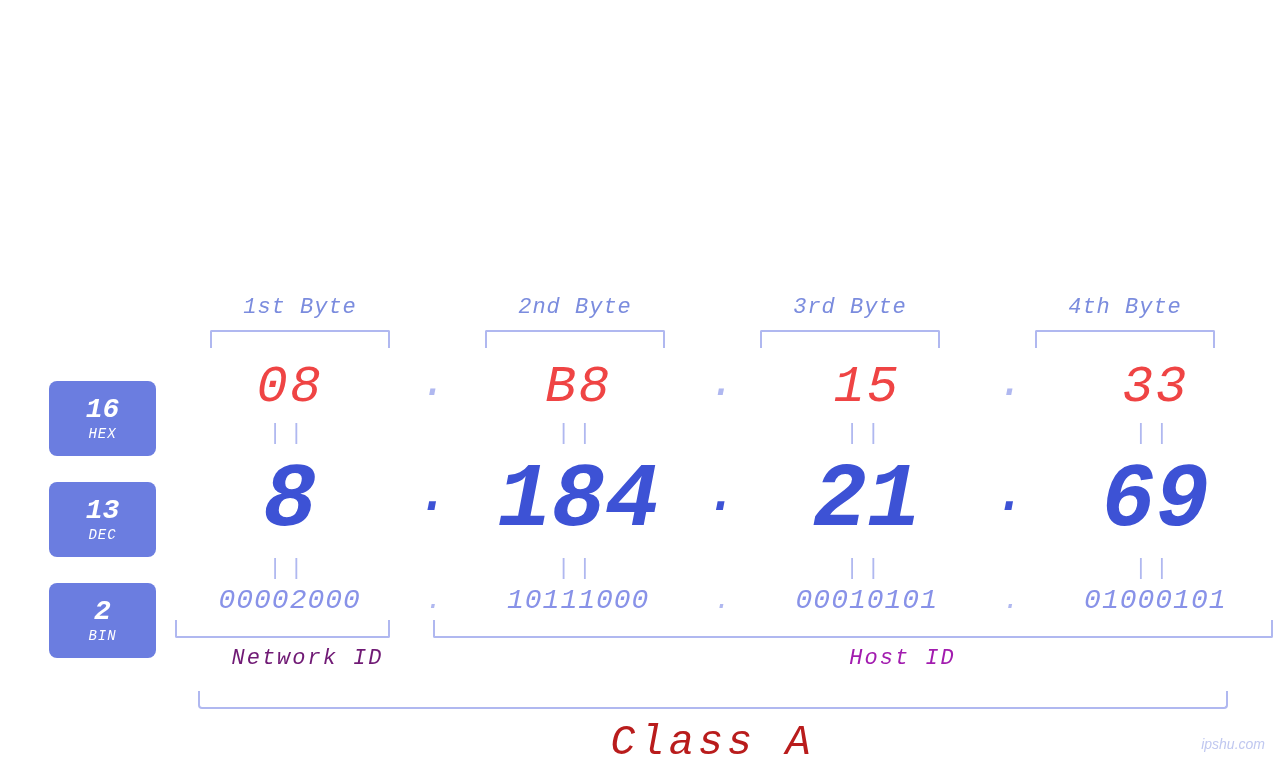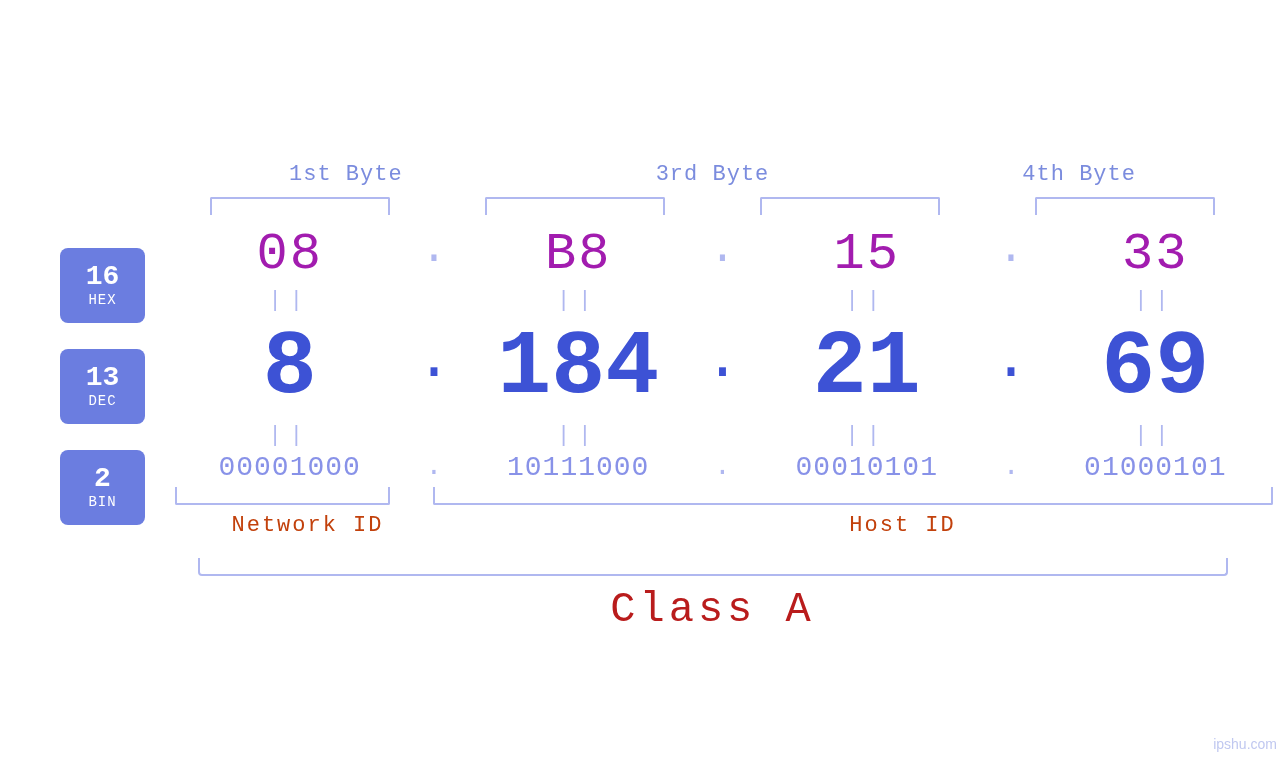--- a/index.html
+++ b/index.html
@@ -12,23 +12,24 @@
       overflow: hidden;
       position: relative;
     }
 
     .main-container {
       width: 1285px;
       height: 767px;
       display: flex;
       flex-direction: column;
       align-items: center;
-      justify-content: center;
+      justify-content: flex-end;
       padding-top: 28px;
       position: relative;
+      font-style: italic;
     }
 
     
     .byte-headers {
       display: flex;
       width: 1100px;
       margin-left: 140px;
       justify-content: space-around;
       margin-bottom: 10px;
     }
@@ -76,21 +77,21 @@
     .badges-column {
       display: flex;
       flex-direction: column;
       align-items: center;
       justify-content: space-around;
       width: 140px;
       padding-top: 10px;
     }
 
     .badge {
-      width: 85px;
+      width: 107px;
       height: 75px;
       background: #6b7de0;
       border-radius: 8px;
       display: flex;
       flex-direction: column;
       align-items: center;
       justify-content: center;
       color: white;
     }
 
@@ -134,21 +135,21 @@
       width: 40px;
       text-align: center;
       color: #7b8cde;
       font-size: 44px;
       line-height: 1;
       padding-bottom: 10px;
     }
 
     
     .hex-row .byte-val {
-      color: #a21caf;
+      color: #ef4444;
       font-size: 52px;
       letter-spacing: 2px;
     }
 
     .hex-row .dot-separator {
       font-size: 44px;
       color: #b0b8f0;
     }
 
     
@@ -232,29 +233,29 @@
       display: flex;
       align-items: flex-start;
       justify-content: space-around;
       width: 100%;
       padding-top: 8px;
     }
 
     .network-label {
       width: 220px;
       text-align: center;
-      color: #c2410c;
+      color: #701a75;
       font-size: 22px;
       letter-spacing: 2px;
     }
 
     .host-label {
       width: 690px;
       text-align: center;
-      color: #c2410c;
+      color: #a21caf;
       font-size: 22px;
       letter-spacing: 2px;
     }
 
     .label-spacer {
       width: 40px;
     }
 
     
     .class-area {
@@ -277,33 +278,34 @@
       color: #b91c1c;
       font-size: 42px;
       letter-spacing: 4px;
       margin-top: 10px;
     }
 
     
     .watermark {
       position: absolute;
       bottom: 15px;
-      right: 8px;
+      right: 20px;
       color: #c0c8f0;
       font-size: 14px;
       font-family: Arial, sans-serif;
     }
   </style>
 </head>
 <body>
 
 <div class="main-container">
 
   <div class="byte-headers">
     <div class="byte-header">1st Byte</div>
+    <div class="byte-header">2nd Byte</div>
     <div class="byte-header">3rd Byte</div>
     <div class="byte-header">4th Byte</div>
   </div>
 
   <div class="top-brackets">
     <div class="bracket-cell">
       <div class="bracket-top"></div>
     </div>
     <div class="bracket-cell">
       <div class="bracket-top"></div>
@@ -386,21 +388,21 @@
         <div class="eq-spacer"></div>
         <div class="eq-cell">||</div>
         <div class="eq-spacer"></div>
         <div class="eq-cell">||</div>
         <div class="eq-spacer"></div>
         <div class="eq-cell">||</div>
       </div>
 
       <div class="data-row bin-row">
         <div class="byte-cell">
-          <span class="byte-val">00001000</span>
+          <span class="byte-val">00002000</span>
         </div>
         <div class="dot-separator" style="font-size:28px;padding-bottom:0">.</div>
         <div class="byte-cell">
           <span class="byte-val">10111000</span>
         </div>
         <div class="dot-separator" style="font-size:28px;padding-bottom:0">.</div>
         <div class="byte-cell">
           <span class="byte-val">00010101</span>
         </div>
         <div class="dot-separator" style="font-size:28px;padding-bottom:0">.</div>

